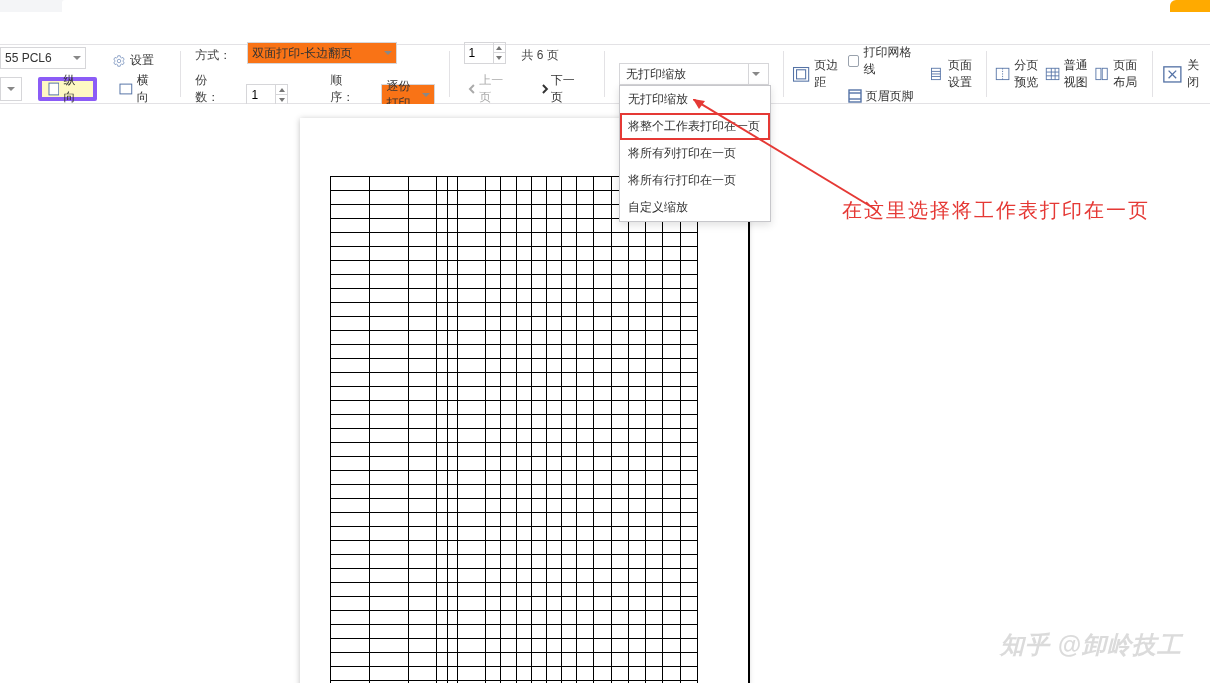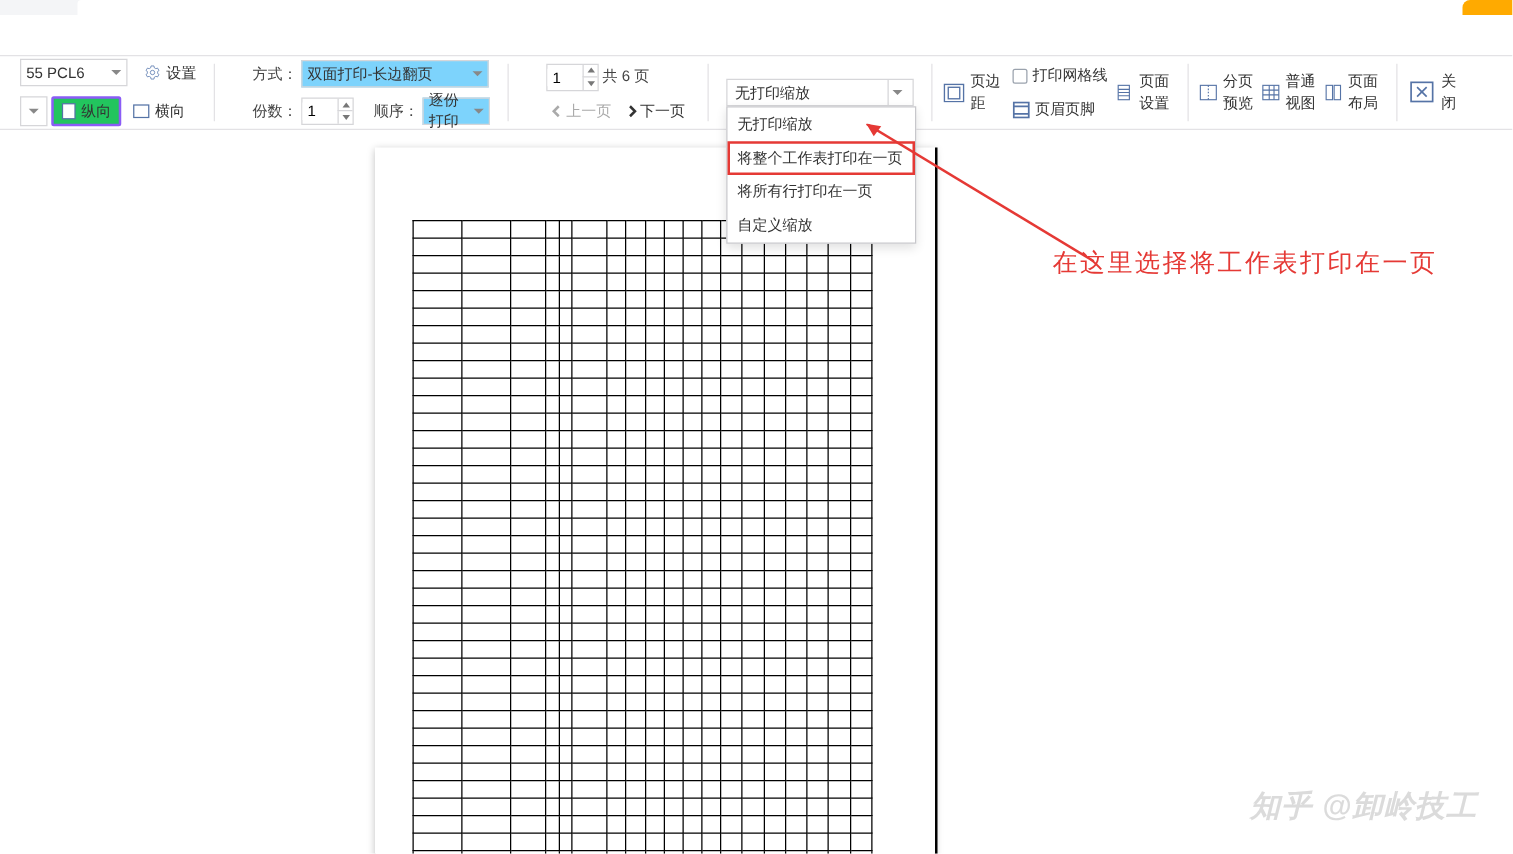--- a/index.html
+++ b/index.html
@@ -38,36 +38,36 @@
   .printer-select {
     display:flex; align-items:center; justify-content:space-between;
     width:86px; height:22px; border:1px solid #d6d6d9; padding:0 4px;
     font-size:12px; color:#333; background:#fff;
   }
   .caret { width:0;height:0;border-left:4px solid transparent;border-right:4px solid transparent;border-top:4px solid #888; }
   .gear-btn { display:flex; align-items:center; gap:4px; margin-left:10px; color:#333; }
   .gear-btn svg { width:14px; height:14px; stroke:#4a6da7; fill:none; }
 
   .group { display:flex; flex-direction:column; justify-content:center; gap:8px; padding:0 6px; }
-  .row { display:flex; align-items:center; gap:3px;margin-left:16px; }
+  .row { display:flex; align-items:flex-end; gap:16px; }
   .lbl { color:#444; }
   .sel { display:flex; align-items:center; justify-content:space-between;
-         height:22px; border:1px solid #d6d6d9; background:#7dd3fc;
+         height:22px; border:1px solid #d6d6d9; background:#f97316;
          padding:0 4px; }
   .sel .caret { margin-left:6px; }
   .num-box { display:flex; align-items:center; height:22px; border:1px solid #d6d6d9; }
   .num-box input{ width:28px; border:none; outline:none; text-align:left; padding:0 4px; font-size:12px; }
   .spin { display:flex; flex-direction:column; }
   .spin span{ width:12px; height:10px; display:flex; align-items:center; justify-content:center; border-left:1px solid #d6d6d9; }
   .spin span:first-child{ border-bottom:1px solid #d6d6d9; }
   .tri-up{width:0;height:0;border-left:3px solid transparent;border-right:3px solid transparent;border-bottom:4px solid #777;}
   .tri-dn{width:0;height:0;border-left:3px solid transparent;border-right:3px solid transparent;border-top:4px solid #777;}
 
   .orient-btn{ display:flex; align-items:center; gap:4px; height:24px; padding:0 6px; }
-  .orient-btn.active{ background:#22c55e; border:2px solid #8b5cf6; border-radius:2px; }
+  .orient-btn.active{ background:#fef9c3; border:4px solid #8b5cf6; border-radius:2px; }
 
   .nav-btn{ display:flex; align-items:center; gap:2px; color:#aaa; padding:0 4px; }
   .nav-btn.enabled{ color:#333; }
   .nav-btn.enabled svg{ stroke:#333; }
   .nav-btn svg{ width:10px;height:10px; stroke:#aaa; fill:none; stroke-width:2;}
 
   .zoom-sel-wrap{ position:relative; }
   .zoom-sel{ width:150px; height:22px; border:1px solid #d6d6d9;
              display:flex; align-items:center; justify-content:space-between;
              padding:0 6px; background:#fff; }
@@ -244,20 +244,21 @@
     <div class="zoom-sel-wrap">
       <div class="zoom-sel">
         <span>无打印缩放</span>
         <div class="dd">
             <span class="caret"></span>
           </div>
       </div>
       <div class="dropdown">
         <div class="item">无打印缩放</div>
         <div class="item hl">将整个工作表打印在一页</div>
+        <div class="item">将所有列打印在一页</div>
         <div class="item">将所有行打印在一页</div>
         <div class="item">自定义缩放</div>
       </div>
     </div>
   </div>
 
   <div class="vline"></div>
 
   <div class="big-btn">
     <div class="ic">

